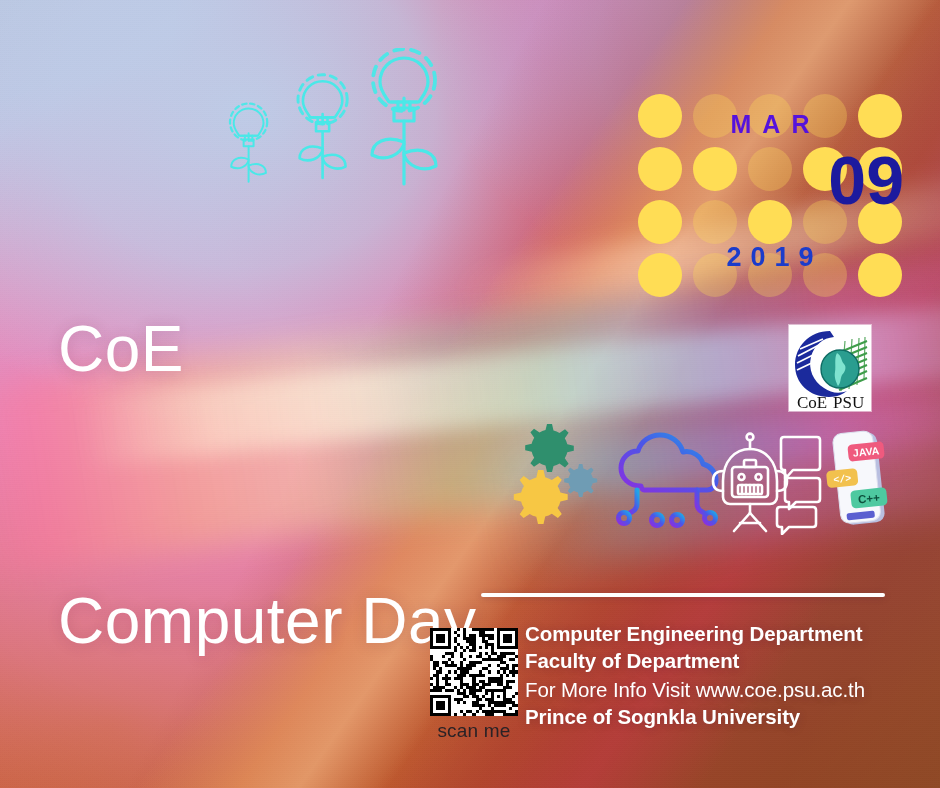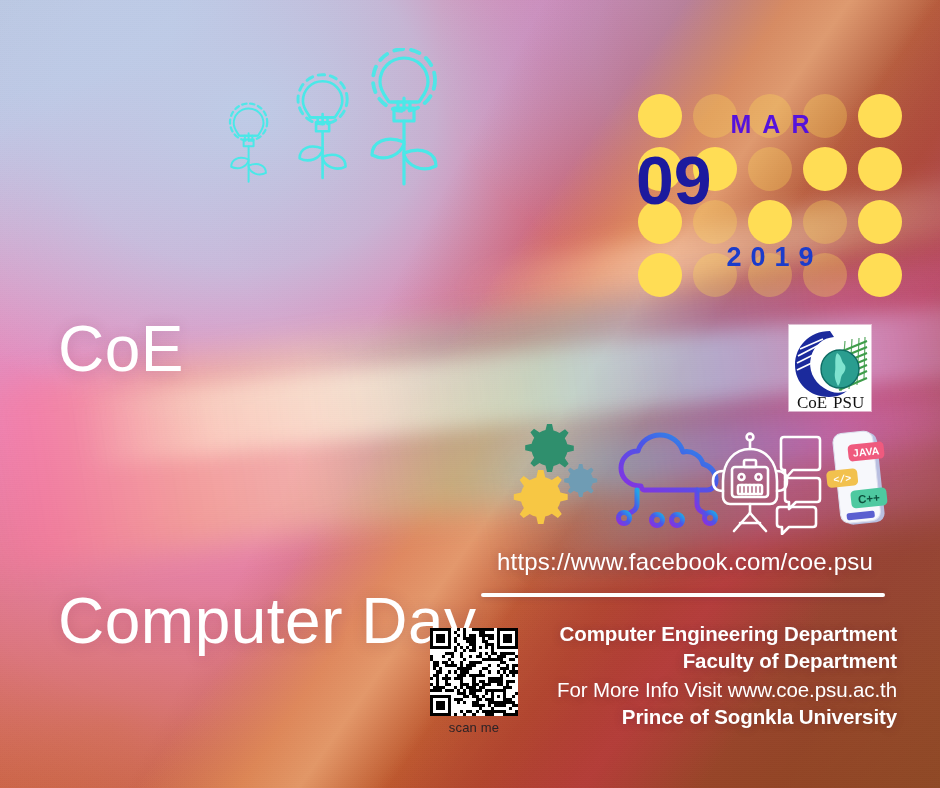--- a/index.html
+++ b/index.html
@@ -143,21 +143,21 @@
 
   .mar{
     position:absolute;left:0;right:0;top:16px;
     text-align:center;
     color:#5512dd;
     font-size:25px;font-weight:bold;letter-spacing:11px;
     text-indent:11px;
   }
   .daynum{
     position:absolute;left:0;right:0;top:52px;
-    text-align:left;
+    text-align:right;
     color:#1c1a9e;
     font-size:68px;font-weight:bold;letter-spacing:0px;
     line-height:1;
   }
   .year{
     position:absolute;left:0;right:0;top:148px;
     text-align:center;
     color:#1b3ccb;
     font-size:27px;font-weight:bold;letter-spacing:9px;
     text-indent:9px;
@@ -192,27 +192,27 @@
 
   
   .qrwrap{position:absolute;left:430px;top:628px;width:88px;}
   .qrbox{
     width:88px;height:88px;background:#ffffff;padding:0;
     display:block;
   }
   .qrbox svg{display:block;}
   .scanme{
     margin-top:4px;text-align:center;
-    color:#2a2226;font-size:13px;font-weight:400;letter-spacing:.2px;
+    color:#2a2226;font-size:19px;font-weight:400;letter-spacing:.2px;
   }
 
   
   .footer{
     position:absolute;left:525px;top:620px;width:372px;
-    text-align:right;
+    text-align:left;
     color:#ffffff;
     text-shadow:0 1px 8px rgba(90,30,60,.32);
   }
   .footer .fl{
     display:block;
     font-size:20.5px;font-weight:bold;letter-spacing:-.1px;
     line-height:1.32;
   }
   .footer .fl.last{
     font-weight:normal;
@@ -443,21 +443,20 @@
             <rect x="30" y="60" width="36" height="18" rx="4.5" fill="#4ec9a0"></rect>
             <text x="48" y="73.5" text-anchor="middle" font-family="Liberation Sans, sans-serif" font-size="11.5" font-weight="bold" fill="#0d4f3c">C++</text>
           </g>
 
           <rect x="24" y="82" width="28" height="7" rx="2" fill="#5b5fd0"></rect>
         </g>
       </svg>
     </span>
   </div>
 
-  <div class="fburl">https://www.facebook.com/coe.psu</div>
   <div class="rule"></div>
 
   <div class="qrwrap">
     <div class="qrbox">
       <svg width="88" height="88" viewBox="0 0 29 29" shape-rendering="crispEdges">
         <rect width="29" height="29" fill="#ffffff"></rect>
         <g fill="#000000" id="qr-cells">
             <rect x="0" y="0" width="1" height="1"></rect>
             <rect x="1" y="0" width="1" height="1"></rect>
             <rect x="2" y="0" width="1" height="1"></rect>

